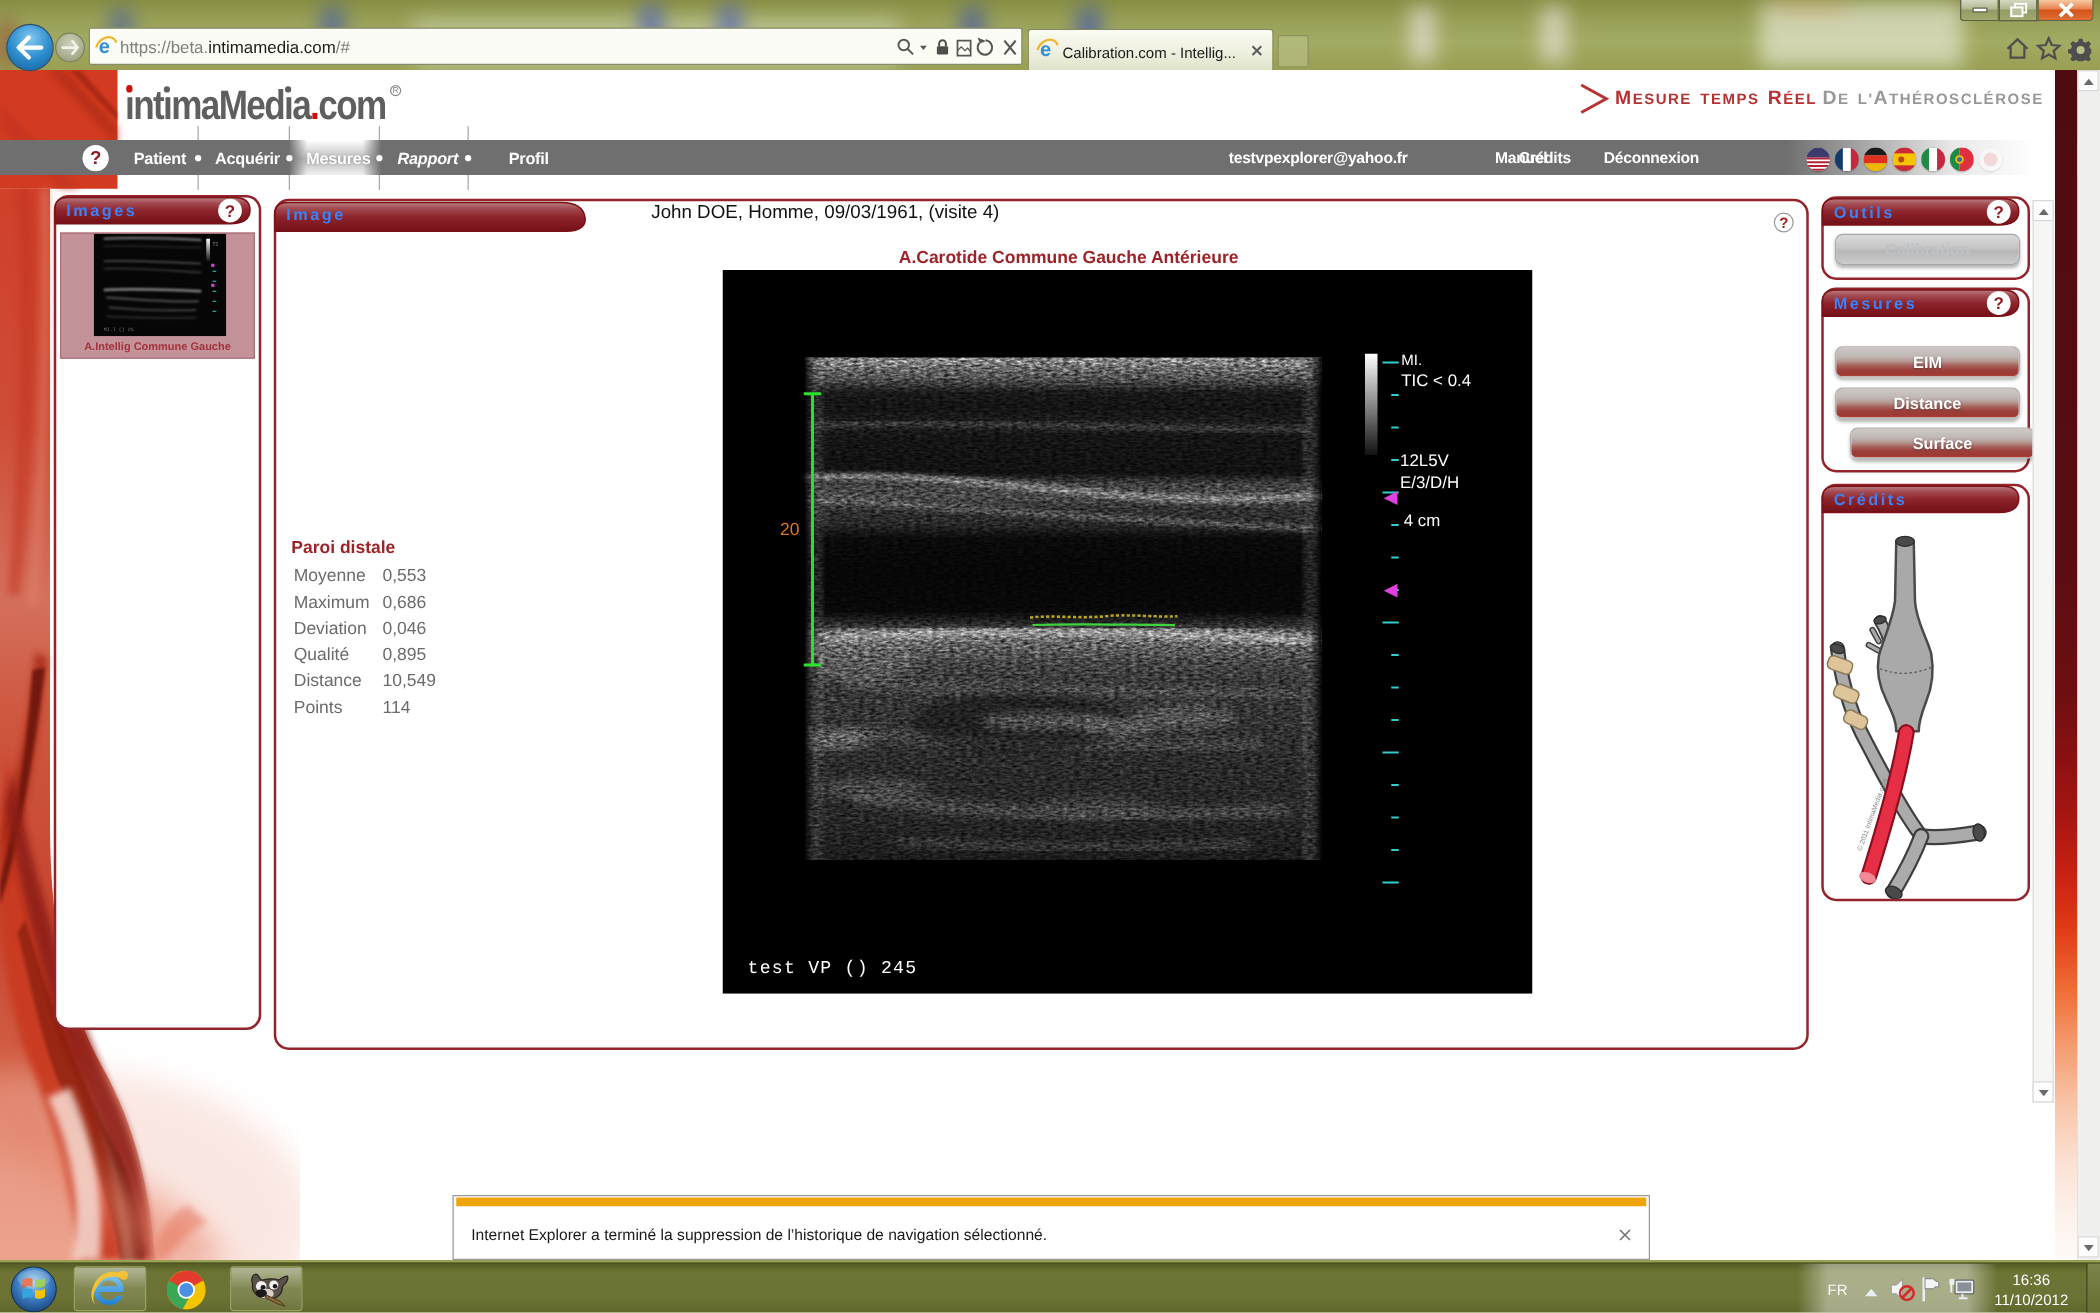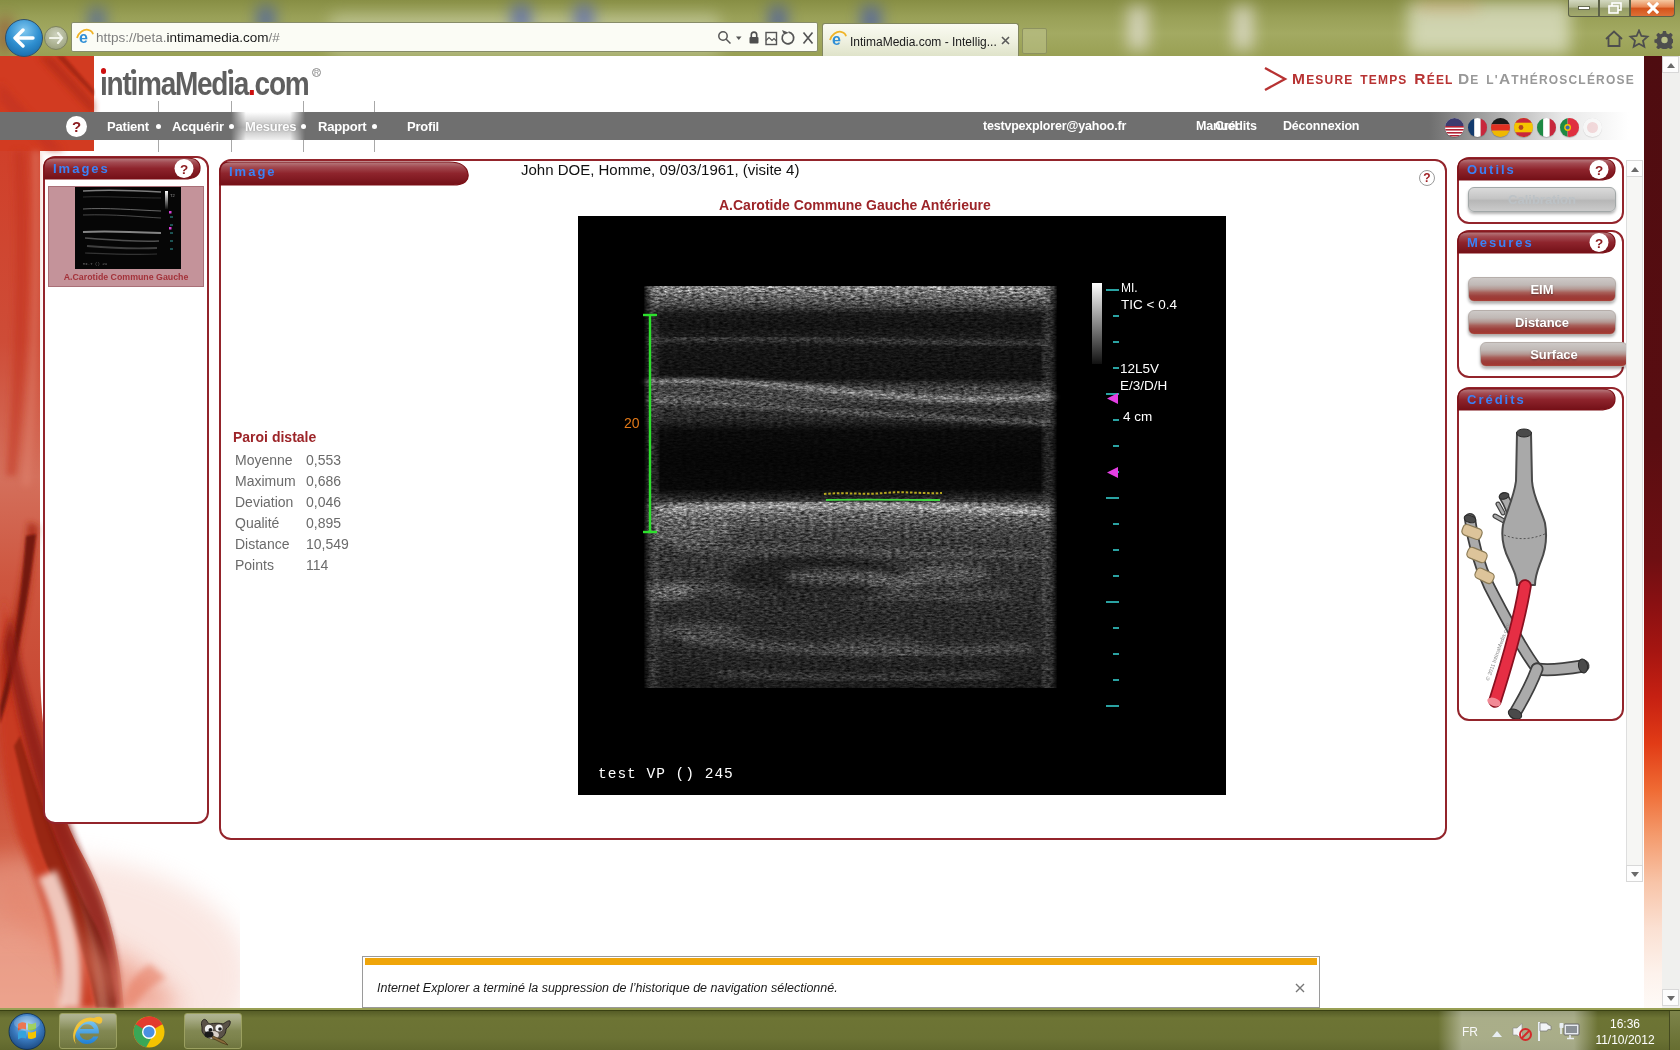--- a/index.html
+++ b/index.html
@@ -58,21 +58,21 @@
 .btn.gray { background:linear-gradient(180deg,#dadada 0%,#c5c5c5 45%,#b7b7b7 55%,#cbcbcb 100%); color:#bcc2c6; border-color:#a2a8a8; text-shadow:none; }
 
 #innersb { left:1626px; top:104px; width:17px; height:722px; background:#f6f6f4; border:1px solid #dedede; }
 #redstrip { left:1644px; top:0px; width:18px; height:952px;
   background:linear-gradient(180deg,#4e0c10 0%,#590d11 40%,#6e0f12 52.7%,#8a1012 57.6%,#a51511 62.4%,#c62012 67.3%,#e13b16 72.2%,#ef6a33 77%,#f49a6c 81.8%,#f8c4a8 86.8%,#fbe0d2 91.6%,#fdf2ec 96.4%,#fefaf7 100%); }
 #mainsb { left:1662px; top:56px; width:18px; height:952px; background:#f0f0ee; }
 .sbarrow { position:absolute; width:17px; height:17px; background:#fdfdfd; border:1px solid #d8d8d8; }
 .tri-up { position:absolute; left:4px; top:6px; width:0; height:0; border-left:4px solid transparent; border-right:4px solid transparent; border-bottom:5px solid #6a6a6a; }
 .tri-dn { position:absolute; left:4px; top:6px; width:0; height:0; border-left:4px solid transparent; border-right:4px solid transparent; border-top:5px solid #6a6a6a; }
 
-#notif { left:362px; top:956px; width:958px; height:52px; background:#fff; border:1px solid #9a9a9a; z-index:25;font-style:italic; }
+#notif { left:362px; top:956px; width:958px; height:52px; background:#fff; border:1px solid #9a9a9a; z-index:25; }
 #notifbar { position:absolute; left:2px; top:1px; width:952px; height:7px; background:#efa50a; }
 #notiftext { position:absolute; left:14px; top:24px; font-size:12.5px; color:#1a1a1a; }
 
 #taskbar { left:0; top:1010px; width:1680px; height:40px; background:linear-gradient(180deg,#555c26 0%,#6d7434 18%,#6b7234 70%,#60672d 100%); border-top:1px solid #394012; z-index:40; }
 .tbtn { position:absolute; top:2px; width:58px; height:36px; border:1px solid #9ba060; border-radius:3px;
   background:linear-gradient(180deg,rgba(255,255,255,.5),rgba(255,255,255,.15) 50%,rgba(255,255,255,.08)); }
 #tray { position:absolute; left:1438px; top:0; width:160px; height:40px; background:linear-gradient(90deg,rgba(255,255,255,0),rgba(255,255,255,.42) 15%,rgba(255,255,255,.42) 85%,rgba(255,255,255,0)); }
 #clock { position:absolute; left:1590px; top:5px; width:70px; color:#fff; font-size:12px; text-align:center; line-height:16px; }
 #showdesk { position:absolute; right:0; top:0; width:11px; height:40px; border-left:1px solid #454a20; background:linear-gradient(180deg,#7d844a,#666d30); }
 .flag { position:absolute; top:62px; width:19px; height:19px; border-radius:50%; overflow:hidden; box-shadow:inset 0 0 2px rgba(0,0,0,.5), 0 1px 1px rgba(0,0,0,.2); }
@@ -140,21 +140,21 @@
   <path d="M50,12.5 l3,-3 3,3 2,-2 2.5,2.5" stroke="#555" stroke-width="1.1" fill="none"></path>
   <path d="M72.5,4.2 a5.8,5.8 0 1 1 -5,2" stroke="#555" stroke-width="1.7" fill="none"></path>
   <path d="M66,2 l2,4.8 4.8,-2 z" fill="#555"></path>
   <path d="M87.5,4.5 L96.5,15.5 M96.5,4.5 L87.5,15.5" stroke="#555" stroke-width="1.7"></path>
 </svg>
 <div class="abs" id="tab"></div>
 <svg class="abs" style="left:829px;top:30px;z-index:16;" width="18" height="18" viewBox="0 0 18 18">
   <text x="3" y="14.5" font-size="16" font-weight="bold" fill="#2f8fd6" font-family="Liberation Sans">e</text>
   <path d="M1,10 C2.5,4.5 8,1 12,1.8 C15,2.4 16.6,4.2 17,6.2" stroke="#f0b428" stroke-width="1.8" fill="none"></path>
 </svg>
-<div class="abs" id="tabtitle">IntimaMedia.com - Intellig...</div>
+<div class="abs" id="tabtitle">Calibration.com - Intellig...</div>
 <svg class="abs" style="left:1000px;top:35px;z-index:16;" width="11" height="11">
     <path d="M2,2 L9,9 M9,2 L2,9" stroke="#5a5a5a" stroke-width="1.6"></path>
   </svg>
 <div class="abs" id="newtab"></div>
 <svg class="abs" style="left:1605px;top:29px;z-index:16;" width="68" height="20" viewBox="0 0 68 20">
   <g stroke="#4e4e4e" stroke-width="1.8" fill="none">
     <path d="M1,10 L9,2.5 L17,10 M3.5,8.5 V17 H14.5 V8.5"></path>
   </g>
   <path d="M34,1.5 L36.4,7 L42.5,7.6 L38,11.7 L39.3,17.7 L34,14.7 L28.7,17.7 L30,11.7 L25.5,7.6 L31.6,7 Z" fill="none" stroke="#4e4e4e" stroke-width="1.8"></path>
   <g fill="#4e4e4e">
@@ -216,21 +216,21 @@
   <div class="p-abs navsep" style="left:158px;"></div>
   <div class="p-abs navsep" style="left:231px;"></div>
   <div class="p-abs navsep" style="left:303px;"></div>
   <div class="p-abs navsep" style="left:374px;"></div>
   <div class="p-abs" id="navbar"></div>
   <div class="p-abs" id="mesuresel"></div>
   <div class="p-abs" id="navhelp">?</div>
   <div class="p-abs navitem" style="left:107px;">Patient</div>
   <div class="p-abs navitem" style="left:172px;">Acquérir</div>
   <div class="p-abs navitem" style="left:245px;color:#fdfdfd;text-shadow:0 0 2px rgba(120,120,120,.6);">Mesures</div>
-  <div class="p-abs navitem" style="left:318px;">Rapport</div>
+  <div class="p-abs navitem" style="left:318px;font-style:italic;">Rapport</div>
   <div class="p-abs navitem" style="left:387px;padding-left:20px;">Profil</div>
   <div class="p-abs navdot" style="left:156px;"></div>
   <div class="p-abs navdot" style="left:229px;"></div>
   <div class="p-abs navdot" style="left:301px;"></div>
   <div class="p-abs navdot" style="left:372px;"></div>
   <div class="p-abs navitem" style="left:983px;font-size:12.5px;">testvpexplorer@yahoo.fr</div>
   <div class="p-abs navitem" style="left:1196px;font-size:12.5px;">Manuel</div>
   <div class="p-abs navitem" style="left:1215px;font-size:12.5px;">Crédits</div>
   <div class="p-abs navitem" style="left:1283px;font-size:12.5px;">Déconnexion</div>
 
@@ -309,21 +309,21 @@
         <rect x="90" y="4" width="3" height="18" fill="url(#thbar)"></rect>
         <g stroke="#3fc8c8" stroke-width="0.8">
             <path d="M95,30 h3 M95,38 h3 M95,46 h3 M95,54 h3 M95,62 h3"></path>
           </g>
         <rect x="94" y="24" width="2.5" height="2.5" fill="#d83fd8"></rect>
         <rect x="94" y="40" width="2.5" height="2.5" fill="#d83fd8"></rect>
         <text x="8" y="78" fill="#787878" font-size="4" font-family="Liberation Mono">MI.T () 2%</text>
         <text x="95" y="10" fill="#9a9a9a" font-size="4">T2</text>
       </svg>
     </div>
-    <div style="position:absolute;left:4px;top:114px;width:154px;text-align:center;color:#a3323a;font-weight:bold;font-size:8.8px;">A.Carotide Commune Gauche</div>
+    <div style="position:absolute;left:4px;top:114px;width:154px;text-align:center;color:#a3323a;font-weight:bold;font-size:8.8px;">A.Intellig Commune Gauche</div>
   </div>
 
   <div class="panel" style="left:219px;top:103px;width:1228px;height:681px;">
     <svg class="phead" width="252" height="30" viewBox="0 0 252 30">
       <path d="M1,26 L1,12 Q1,3 11,3 L230,3 C243,3 248,8 249,15 C250,21 246,26 234,26 Z" fill="url(#hgrad)" stroke="#7c1016" stroke-width="1.2"></path>
     </svg>
     <div class="phtxt">Image</div>
   </div>
   <div class="p-abs" style="left:521px;top:105px;font-size:15px;color:#111;">John DOE, Homme, 09/03/1961, (visite 4)</div>
   <div class="p-abs" style="left:719px;top:141px;font-size:14px;font-weight:bold;color:#9c2428;">A.Carotide Commune Gauche Antérieure</div>

